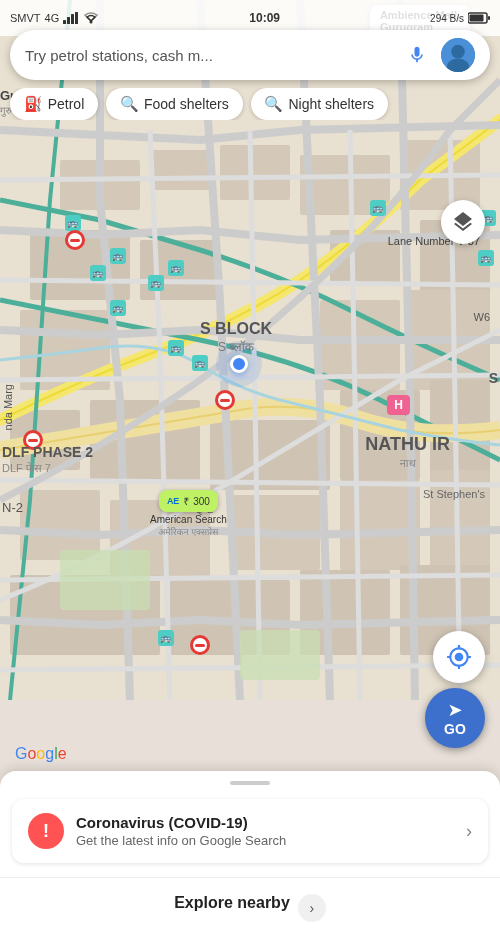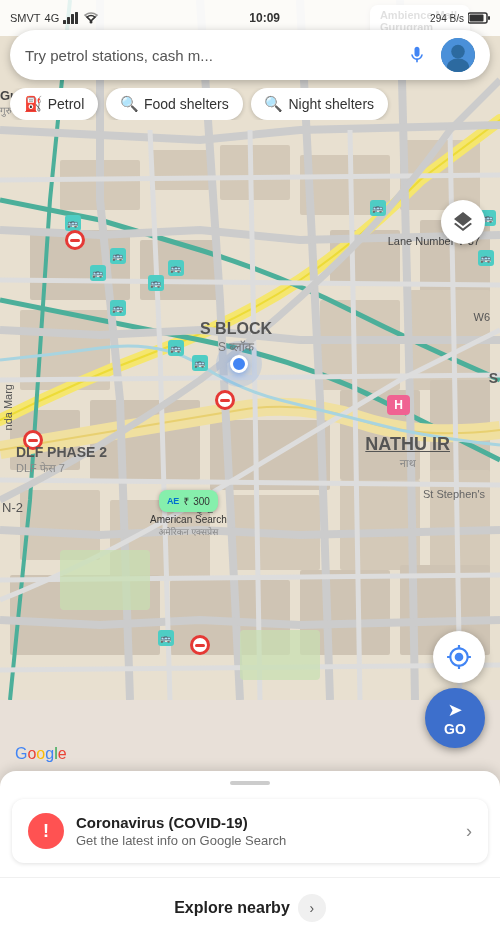--- a/index.html
+++ b/index.html
@@ -210,21 +210,21 @@
     
     .amex-pin {
       position: absolute;
       top: 490px; left: 150px;
       z-index: 50;
       display: flex;
       flex-direction: column;
       align-items: center;
     }
     .amex-bubble {
-      background: #86efac;
+      background: #bef264;
       border-radius: 8px;
       padding: 4px 8px;
       box-shadow: 0 1px 4px rgba(0,0,0,0.3);
       display: flex;
       align-items: center;
       gap: 4px;
       font-size: 10px;
       color: #333;
     }
 
@@ -307,21 +307,20 @@
       margin-top: 2px;
     }
     .covid-arrow {
       color: #888;
       font-size: 18px;
     }
 
     
     .explore-nearby {
       display: flex;
-      align-items: center;
       justify-content: center;
       gap: 8px;
       padding: 16px;
       cursor: pointer;
       border-top: 1px solid #f0f0f0;
     }
     .explore-text {
       font-size: 16px;
       font-weight: 600;
       color: #222;
@@ -381,21 +380,21 @@
 
     .nathupir-label {
       position: absolute;
       bottom: 230px; right: 50px;
       z-index: 50;
       text-align: center;
     }
 
     .dlf-label {
       position: absolute;
-      bottom: 225px; left: 16px;
+      bottom: 225px; left: 2px;
       z-index: 50;
     }
 
     .lane-label {
       position: absolute;
       top: 235px; right: 20px;
       z-index: 50;
       font-size: 11px;
       color: #444;
       font-weight: 500;
@@ -500,21 +499,21 @@
   <div class="s-block-label">
     <div style="font-size:16px;font-weight:700;color:#555;">S BLOCK</div>
     <div style="font-size:12px;color:#777;">S ब्लॉक</div>
   </div>
 
   <div class="lane-label">Lane Number V-37</div>
 
   <div style="position:absolute;top:295px;right:10px;font-size:11px;color:#555;margin-top:16px;">W6</div>
 
   <div class="nathupir-label">
-    <div style="font-size:18px;font-weight:700;color:#555;text-decoration:underline;">NATHU  IR</div>
+    <div style="font-size:18px;font-weight:700;color:#555;">NATHU  IR</div>
     <div style="font-size:11px;color:#888;">नाथ</div>
   </div>
 
   <div class="dlf-label">
     <div style="font-size:14px;font-weight:700;color:#555;">DLF PHASE 2</div>
     <div style="font-size:11px;color:#888;">DLF फेस 7</div>
   </div>
 
   <div style="position:absolute;bottom:200px;right:15px;font-size:11px;color:#666;">St Stephen's</div>
 

